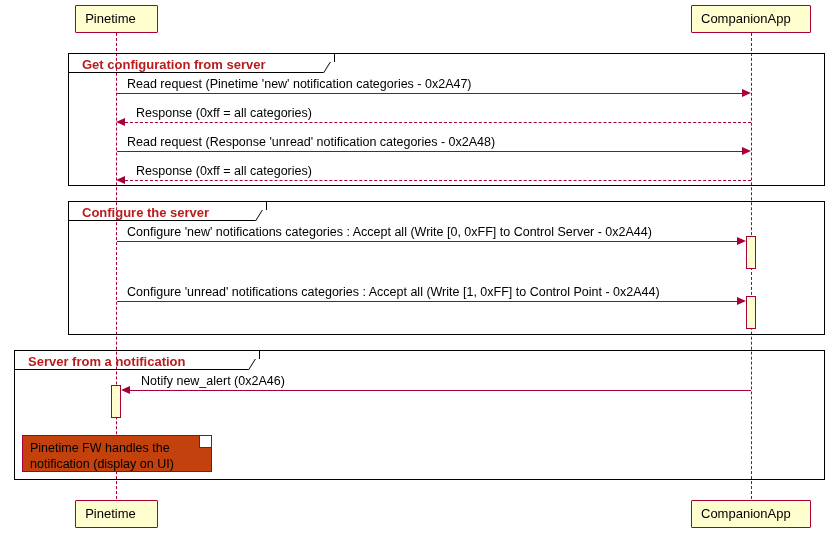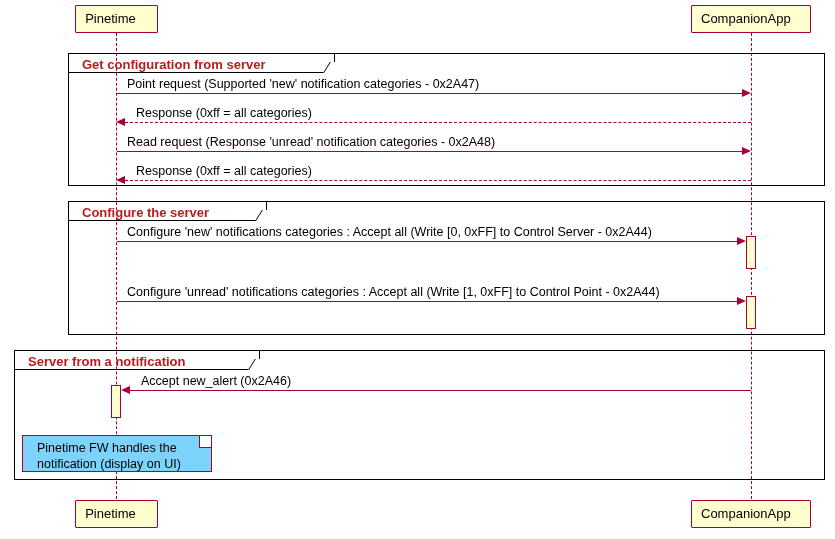--- a/index.html
+++ b/index.html
@@ -109,25 +109,25 @@
     position: absolute;
     font-size: 12.5px;
     color: #000000;
     white-space: nowrap;
     line-height: 1;
   }
   
   .note {
     position: absolute;
     box-sizing: border-box;
-    background: #7dd3fc;
+    background: #c2410c;
     border: 1px solid #A80036;
     font-size: 12.5px;
     color: #000000;
-    padding: 5px 14px;
+    padding: 5px 7px;
     line-height: 1.25;
     white-space: pre-line;
   }
   .note-fold {
     position: absolute;
     top: 0;
     right: 0;
     width: 11px;
     height: 11px;
     background: #ffffff;
@@ -145,21 +145,21 @@
 
   <div class="participant" style="left:75px; top:5px; width:83px;">Pinetime</div>
   <div class="participant" style="left:691px; top:5px; width:120px;">CompanionApp</div>
 
   <div class="fragment" style="left:68px; top:53px; width:757px; height:133px;"></div>
   <div class="fragment-tab" style="left:68px; top:53px; width:267px;">
     <div class="tab-corner"></div>
   </div>
   <div class="fragment-label" style="left:82px; top:58px;">Get configuration from server</div>
 
-  <div class="msg-label" style="left:127px; top:78px;">Point request (Supported 'new' notification categories - 0x2A47)</div>
+  <div class="msg-label" style="left:127px; top:78px;">Read request (Pinetime 'new' notification categories - 0x2A47)</div>
   <div class="msg-line" style="left:117px; top:93px; width:626px;"></div>
   <div class="arrow-right" style="left:742px; top:88.5px;"></div>
 
   <div class="msg-label" style="left:136px; top:107px;">Response (0xff = all categories)</div>
   <div class="msg-line dotted" style="left:125px; top:122px; width:626px;"></div>
   <div class="arrow-left" style="left:116px; top:117.5px;"></div>
 
   <div class="msg-label" style="left:127px; top:136px;">Read request (Response 'unread' notification categories - 0x2A48)</div>
   <div class="msg-line" style="left:117px; top:151px; width:626px;"></div>
   <div class="arrow-right" style="left:742px; top:146.5px;"></div>
@@ -183,21 +183,21 @@
   <div class="msg-line" style="left:117px; top:301px; width:621px;"></div>
   <div class="arrow-right" style="left:737px; top:296.5px;"></div>
   <div class="activation" style="left:746px; top:296px; height:33px;"></div>
 
   <div class="fragment" style="left:14px; top:350px; width:811px; height:130px;"></div>
   <div class="fragment-tab" style="left:14px; top:350px; width:246px;">
     <div class="tab-corner"></div>
   </div>
   <div class="fragment-label" style="left:28px; top:355px;">Server from a notification</div>
 
-  <div class="msg-label" style="left:141px; top:375px;">Accept new_alert (0x2A46)</div>
+  <div class="msg-label" style="left:141px; top:375px;">Notify new_alert (0x2A46)</div>
   <div class="msg-line" style="left:130px; top:390px; width:621px;"></div>
   <div class="arrow-left" style="left:121px; top:385.5px;"></div>
   <div class="activation" style="left:111px; top:385px; height:33px;"></div>
 
   <div class="note" style="left:22px; top:435px; width:190px; height:37px;">Pinetime FW handles the
 notification (display on UI)<span class="note-fold"></span></div>
 
   <div class="participant" style="left:75px; top:500px; width:83px;">Pinetime</div>
   <div class="participant" style="left:691px; top:500px; width:120px;">CompanionApp</div>
 

